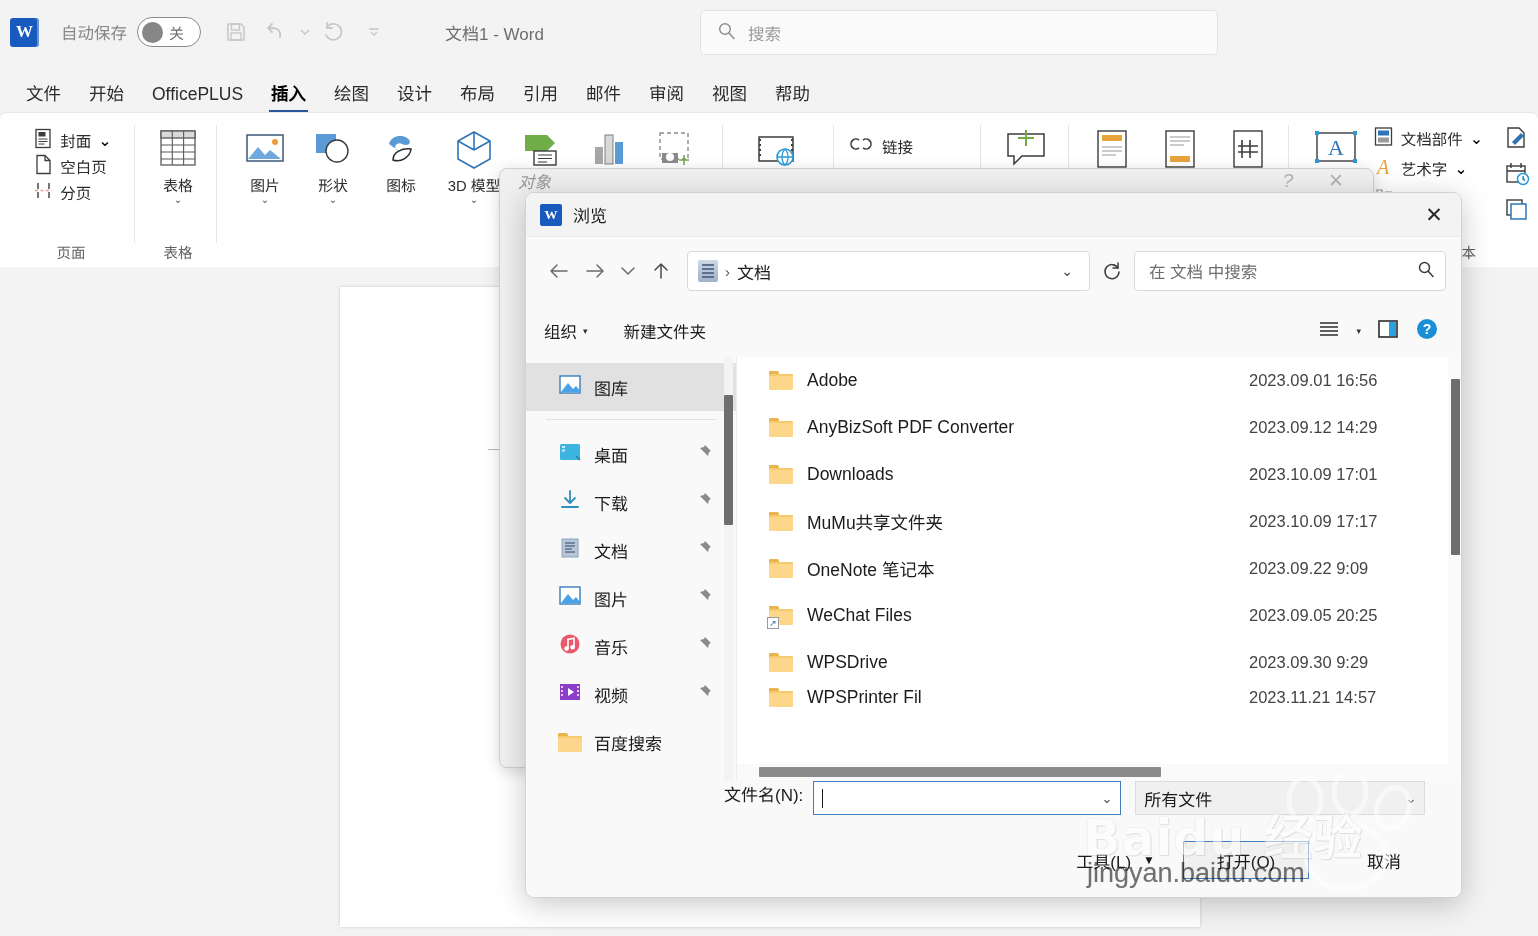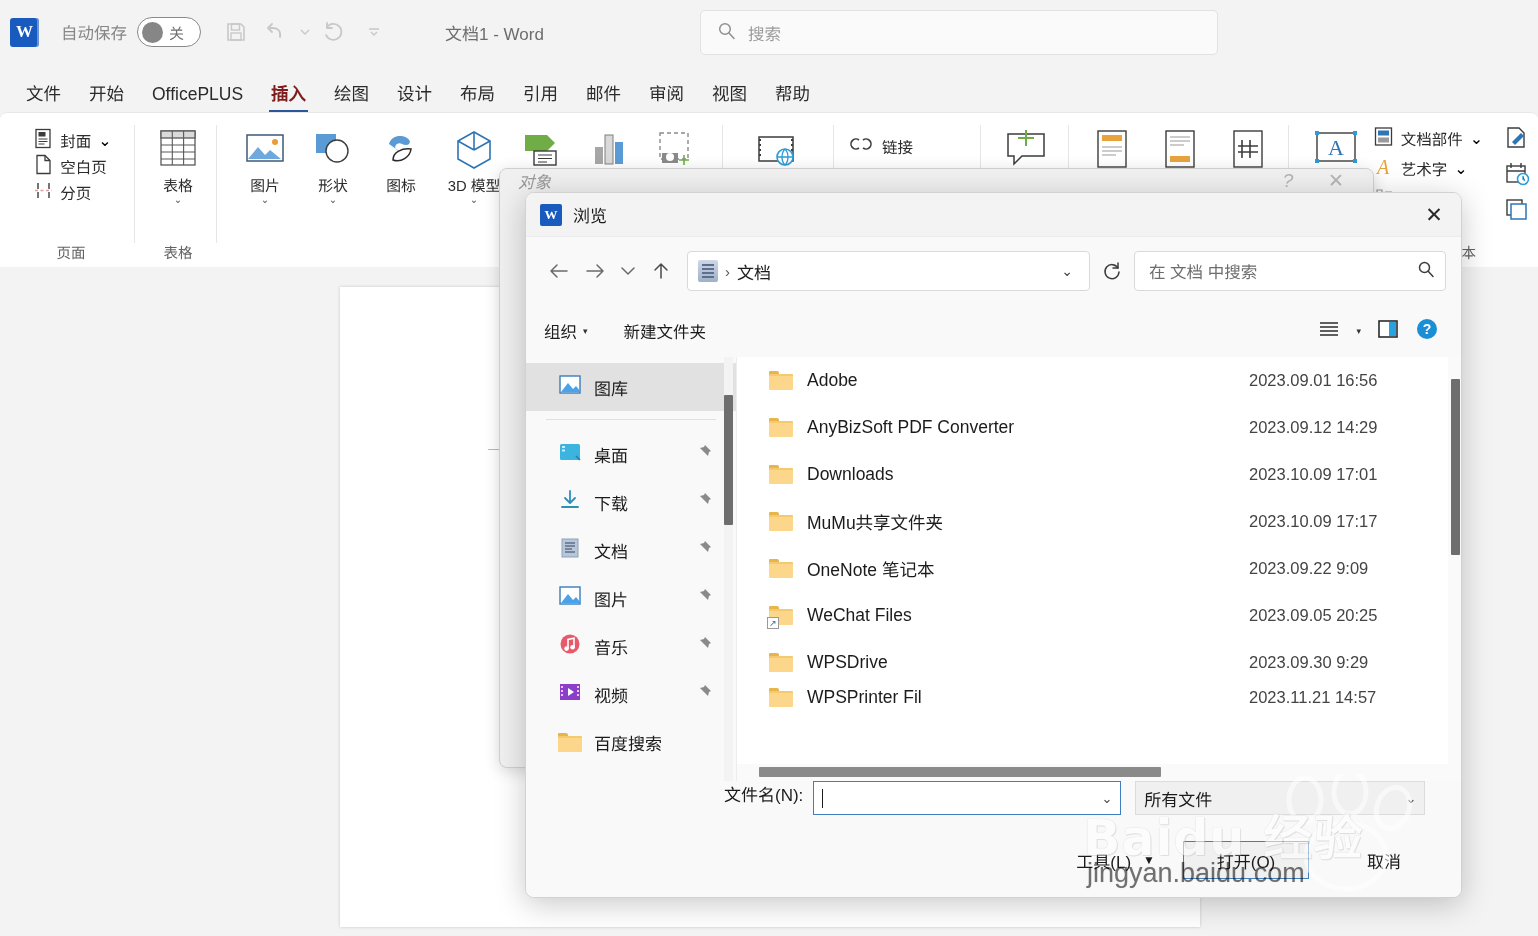--- a/index.html
+++ b/index.html
@@ -56,21 +56,21 @@
   
   .ribbon-tabs {
     position: absolute; left: 0; top: 64px; width: 1538px; height: 48px;
     display: flex; align-items: flex-end; padding-left: 12px; gap: 0;
     background: #f3f3f3;
   }
   .rtab {
     padding: 0 14px 9px 14px; font-size: 17.5px; color: #2b2b2b;
     position: relative; white-space: nowrap; line-height: 1;
   }
-  .rtab.active { font-weight: bold; color: #7f1d1d; }
+  .rtab.active { font-weight: bold; color: #000000; }
   .rtab.active::after {
     content: ''; position: absolute; left: 12px; right: 12px; bottom: 0;
     height: 2.5px; background: #2b579a;
   }
 
   
   .ribbon {
     position: absolute; left: 0; top: 112px; width: 1538px; height: 155px;
     background: #ffffff; border-radius: 7px 7px 0 0;
     border-top: 1px solid #e8e8e8;

